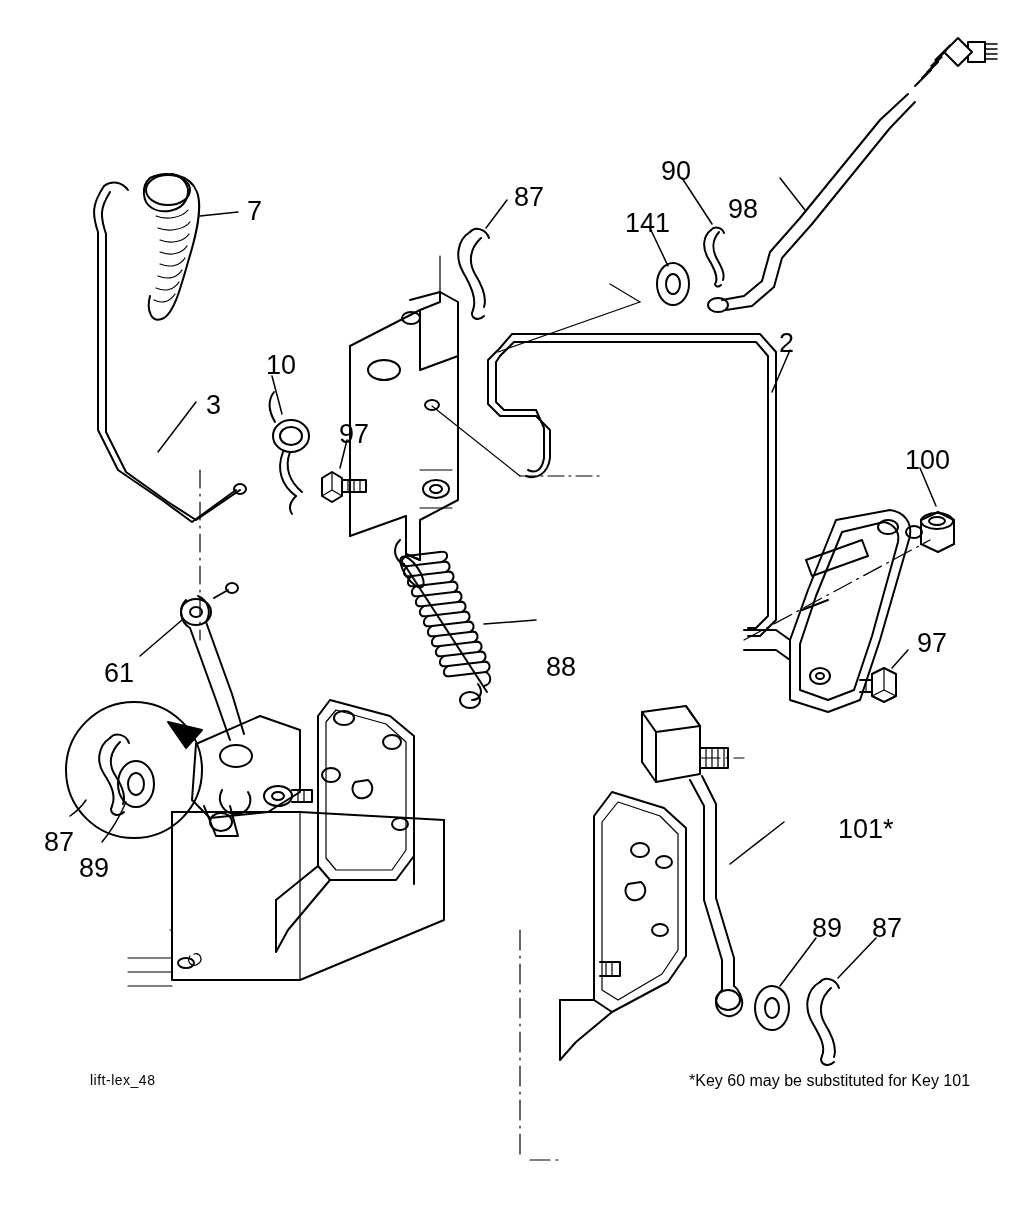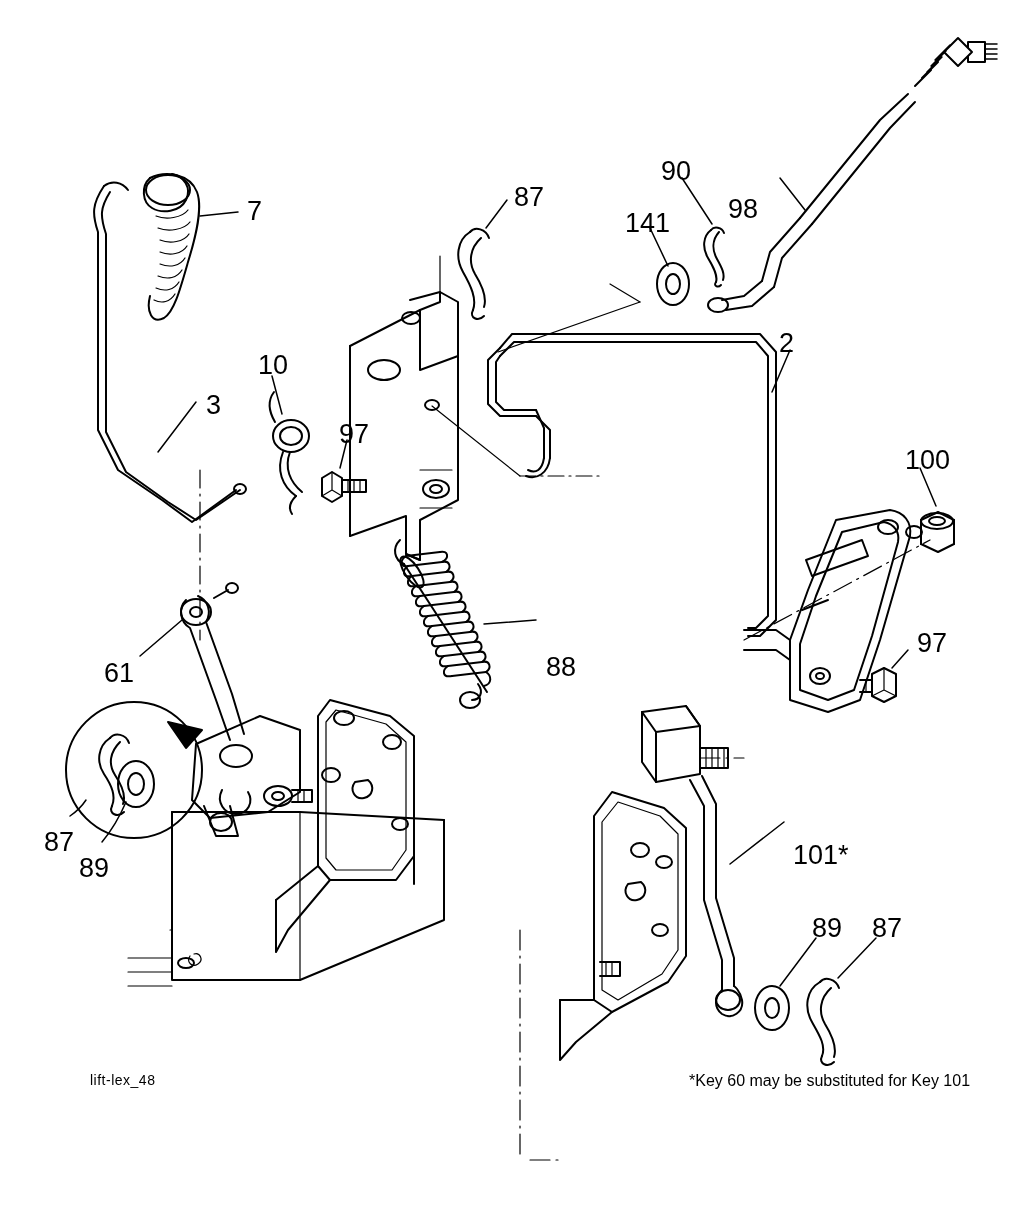--- a/index.html
+++ b/index.html
@@ -341,31 +341,31 @@
       <path d="M700 758 L744 758" stroke-width="1.2" stroke-dasharray="20,6,2,6"></path>
 
     </g>
   </svg>
 
   <div class="callout" style="left:247px; top:198px;">7</div>
   <div class="callout" style="left:514px; top:184px;">87</div>
   <div class="callout" style="left:661px; top:158px;">90</div>
   <div class="callout" style="left:728px; top:160px;margin-top:36px;">98</div>
   <div class="callout" style="left:625px; top:210px;">141</div>
-  <div class="callout" style="left:258px; top:352px;">10</div>
+  <div class="callout" style="left:266px; top:352px;">10</div>
   <div class="callout" style="left:206px; top:392px;">3</div>
   <div class="callout" style="left:339px; top:421px;">97</div>
   <div class="callout" style="left:779px; top:330px;">2</div>
   <div class="callout" style="left:905px; top:447px;">100</div>
   <div class="callout" style="left:546px; top:654px;">88</div>
   <div class="callout" style="left:917px; top:630px;">97</div>
   <div class="callout" style="left:104px; top:660px;">61</div>
   <div class="callout" style="left:44px; top:829px;">87</div>
   <div class="callout" style="left:79px; top:855px;">89</div>
-  <div class="callout" style="left:793px; top:816px;margin-top:26px;">101*</div>
+  <div class="callout" style="left:838px; top:816px;">101*</div>
   <div class="callout" style="left:812px; top:915px;">89</div>
   <div class="callout" style="left:872px; top:915px;">87</div>
 
   <div class="figcode" style="left:90px; top:1072px;">lift-lex_48</div>
 
   <div class="footnote" style="left:689px; top:1072px;">*Key 60 may be substituted for Key 101</div>
 
 </div>
 
 </body></html>

